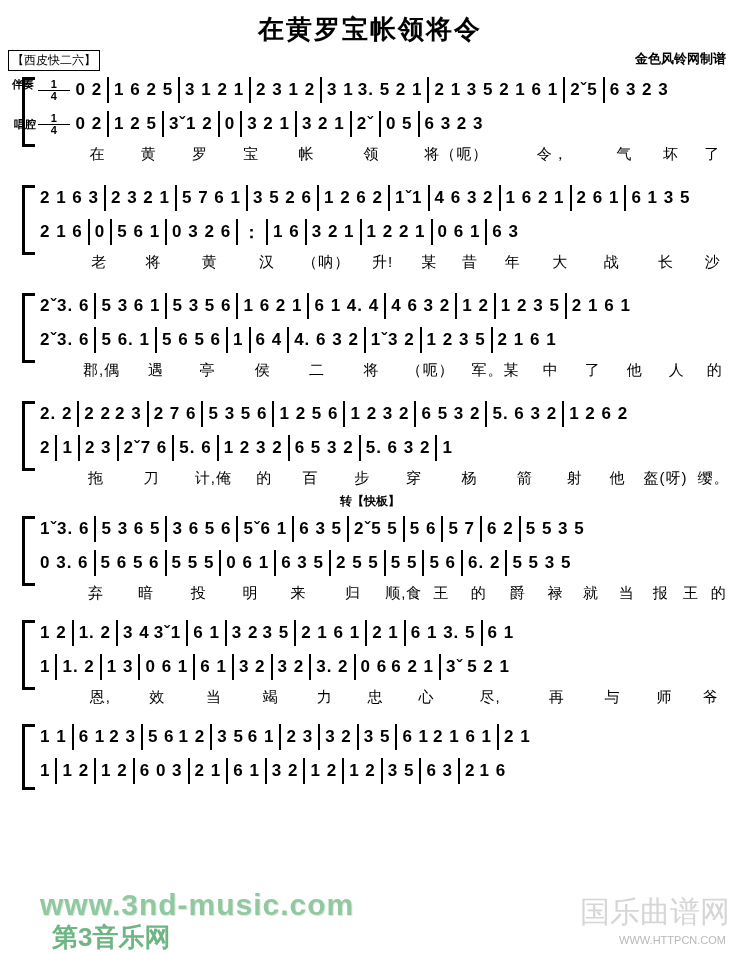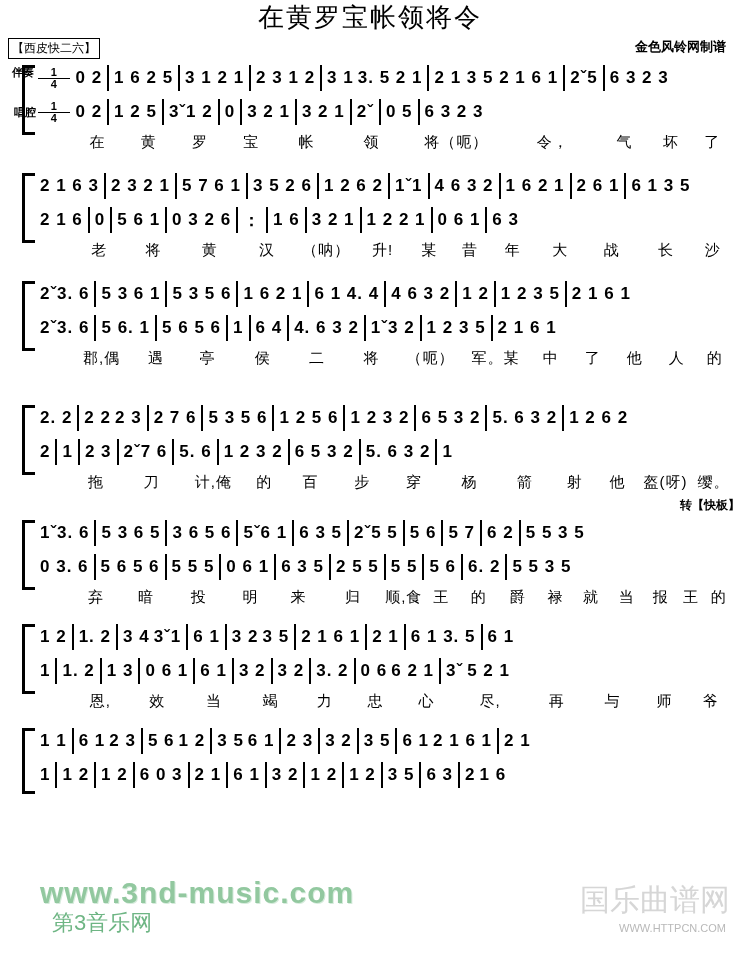--- a/index.html
+++ b/index.html
@@ -9,24 +9,24 @@
     font-family:"Liberation Serif", serif;
     color:#000;
     position:relative;
     overflow:hidden;
   }
   
   .sheet{position:relative;width:740px;height:954px;}
   .title{
     text-align:center;
     font-family:"Liberation Sans", sans-serif;
-    font-weight:normal;
+    font-weight:bold;
     font-size:26px;
     letter-spacing:2px;
-    margin:0 0 2px 0;
+    margin:12px 0 2px 0;
   }
   .subtitle{
     text-align:center;
     font-size:13px;
     font-family:"Liberation Sans", sans-serif;
     margin-bottom:2px;
   }
   .tag-mode{
     position:absolute;left:8px;top:38px;
     border:1px solid #000;
@@ -105,21 +105,21 @@
     line-height:0.95;
     display:inline-block;
     text-align:center;
     border:0;
     margin-right:3px;
   }
   .meter b{display:block;border-bottom:1px solid #000;padding:0 1px;}
   .meter i{display:block;font-style:normal;padding:0 1px;}
 
   .marker{
-    text-align:right;
+    text-align:center;
     font-size:12px;
     font-family:"Liberation Sans", sans-serif;
     font-weight:bold;
     margin-top:2px;
   }
 
   
   .wm1{
     position:absolute;
     left:40px;top:876px;
@@ -129,22 +129,22 @@
     color:#7fbf8f;
     opacity:.85;
     letter-spacing:1px;
     text-shadow:1px 1px 0 #cfe8d6;
     pointer-events:none;
   }
   .wm2{
     position:absolute;
     left:52px;top:908px;
     font-family:"Liberation Sans", sans-serif;
-    font-size:22px;
-    font-weight:normal;
+    font-size:26px;
+    font-weight:bold;
     color:#5fae77;
     opacity:.9;
     pointer-events:none;
   }
   .wm3{
     position:absolute;
     right:10px;top:880px;
     font-family:"Liberation Sans", sans-serif;
     font-size:30px;
     font-weight:normal;
@@ -352,21 +352,21 @@
       <span style="width:64px">（呃）</span>
       <span style="width:72px">军。某</span>
       <span style="width:44px">中</span>
       <span style="width:44px">了</span>
       <span style="width:44px">他</span>
       <span style="width:44px">人</span>
       <span style="width:36px">的</span>
     </div>
   </div>
 
-  <div class="system" style="margin-top:30px;">
+  <div class="system" style="margin-top:14px;">
     <div class="brace" style="top:4px;height:64px;"></div>
 
     <div class="staffrow">
       <span class="notes">2. 2</span>
       <span class="bar"></span>
       <span class="notes">2 2</span>
       <span class="notes">2 3</span>
       <span class="bar"></span>
       <span class="notes">2 7 6</span>
       <span class="bar"></span>

